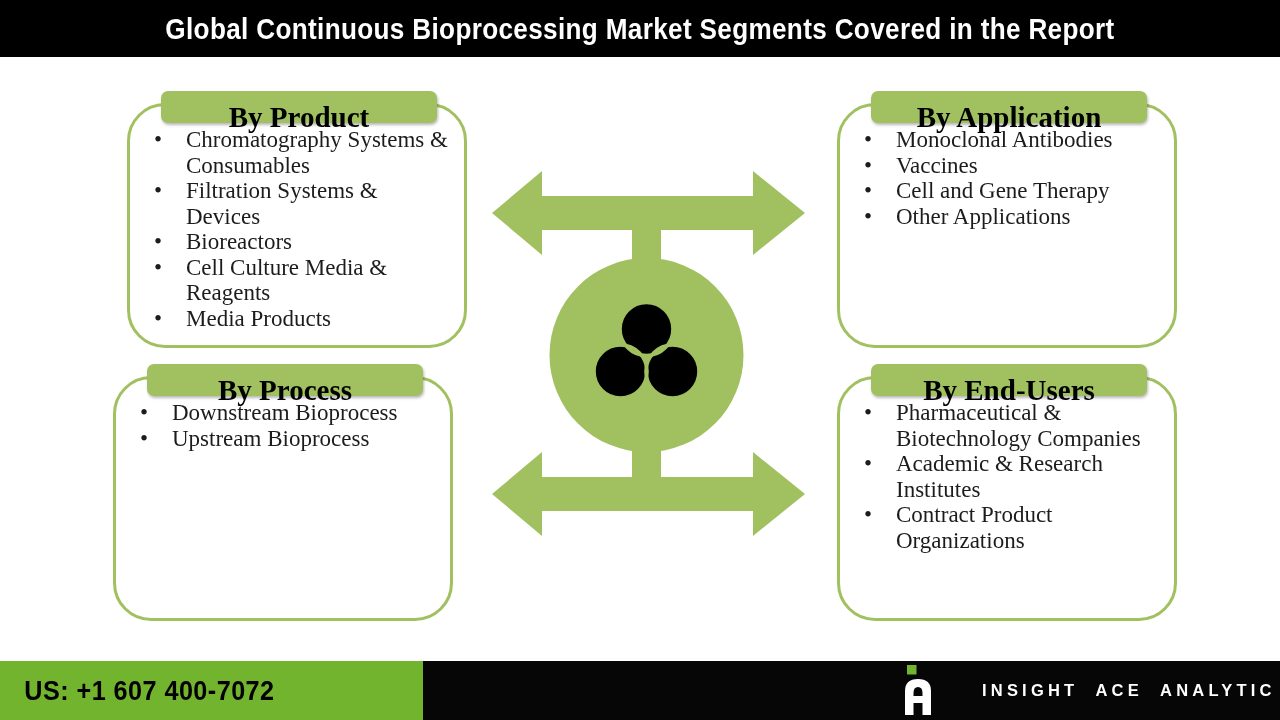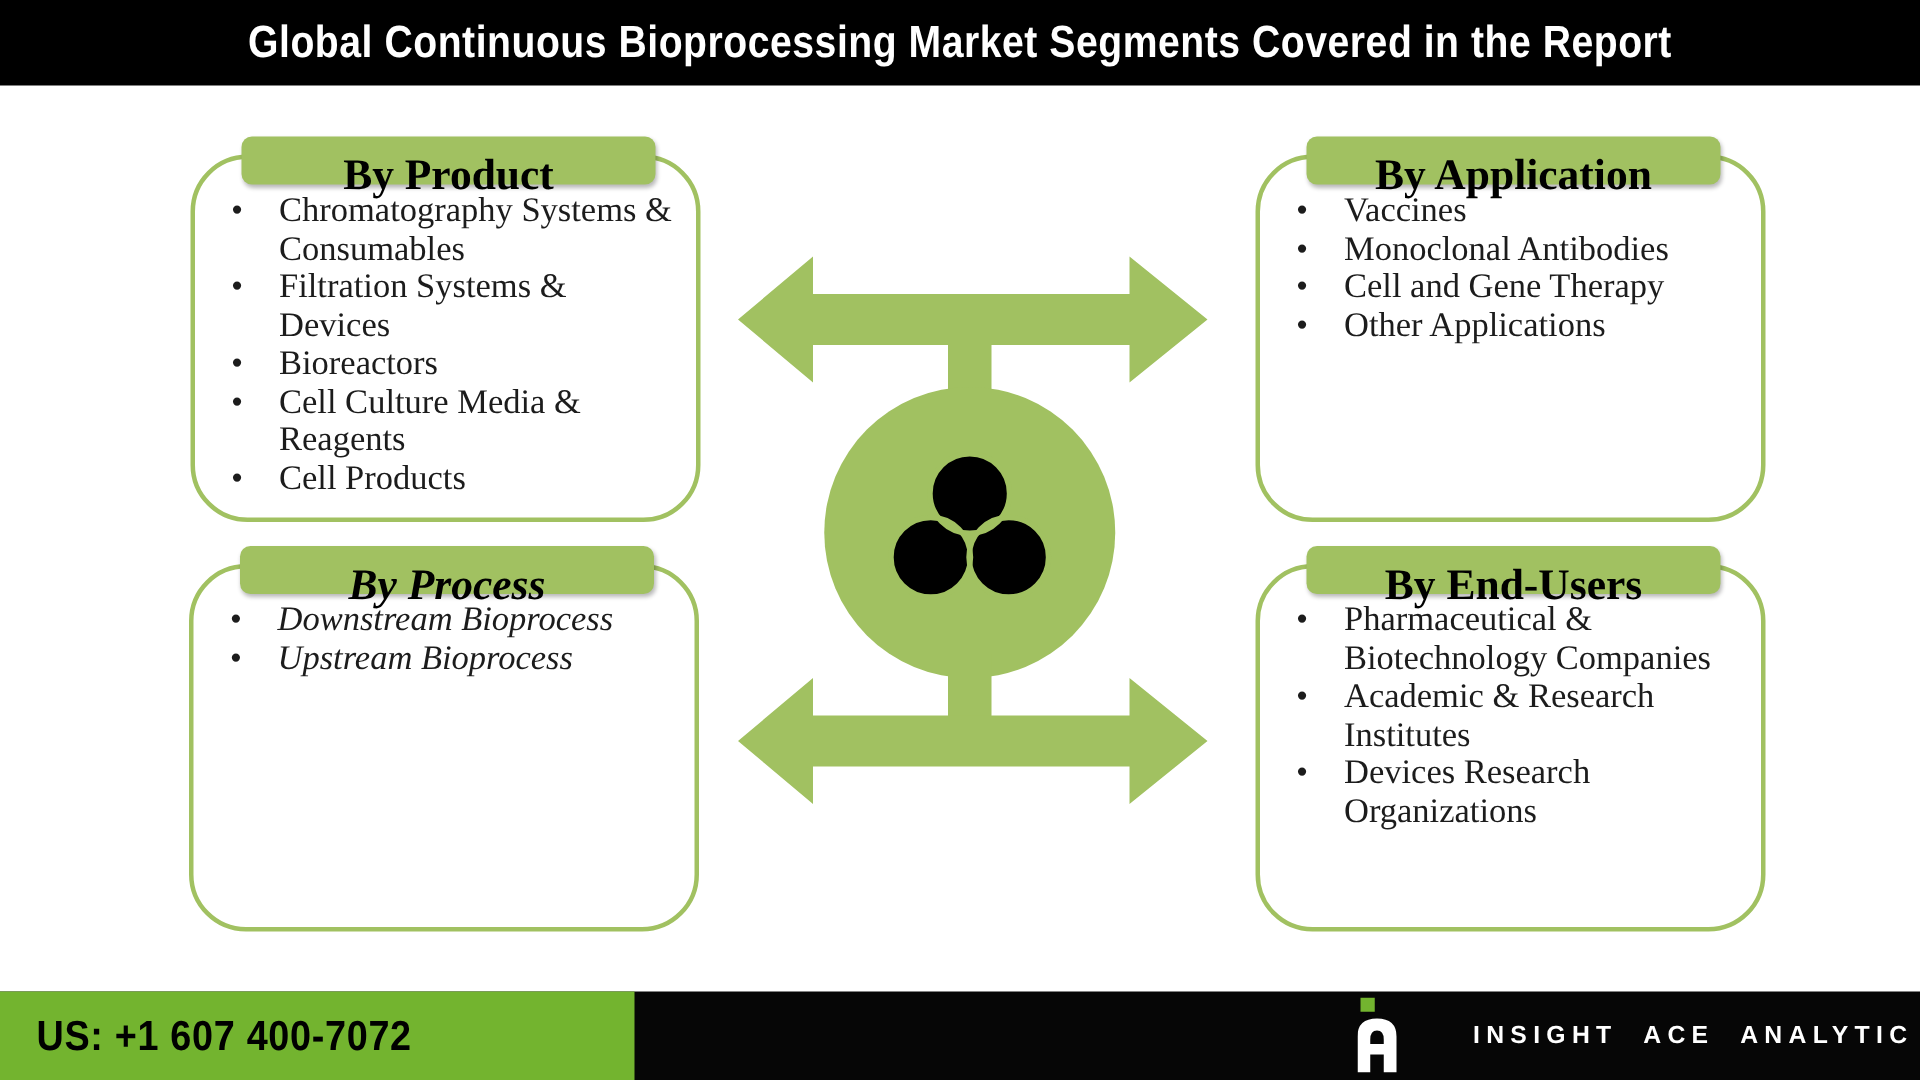--- a/index.html
+++ b/index.html
@@ -22,21 +22,21 @@
     font-size:30px;font-weight:700;letter-spacing:.4px;
     transform:scaleX(.87);transform-origin:center;white-space:nowrap;
   }
   
   .seg-box{
     position:absolute;width:340px;height:245px;
     border:3px solid var(--accent-green);border-radius:38px;background:#ffffff;
   }
   .pos-tl{left:127px;top:103px;}
   .pos-tr{left:837px;top:103px;}
-  .pos-bl{left:126px;top:376px;font-style:italic;}
+  .pos-bl{left:113px;top:376px;}
   .pos-br{left:837px;top:376px;}
   .seg-tab{
     position:absolute;top:-15px;left:31px;width:276px;height:32px;
     background:var(--accent-green);border-radius:7px;
     box-shadow:1px 2px 3px rgba(0,0,0,.28);
     display:flex;align-items:center;justify-content:center;
   }
   .seg-tab span{
     font-family:"Liberation Serif",serif;font-weight:700;font-size:29px;color:#000;
     line-height:1;
@@ -88,33 +88,33 @@
       <span>By Product</span>
     </div>
     <div class="seg-body">
       <ul>
           <li>Chromatography Systems &amp;
 Consumables</li>
           <li>Filtration Systems &amp; Devices</li>
           <li>Bioreactors</li>
           <li>Cell Culture Media &amp;
 Reagents</li>
-          <li>Cell Products</li>
+          <li>Media Products</li>
         </ul>
     </div>
   </div>
 
   <div class="seg-box pos-tr">
     <div class="seg-tab">
       <span>By Application</span>
     </div>
     <div class="seg-body">
       <ul>
+          <li>Monoclonal Antibodies</li>
           <li>Vaccines</li>
-          <li>Monoclonal Antibodies</li>
           <li>Cell and Gene Therapy</li>
           <li>Other Applications</li>
         </ul>
     </div>
   </div>
 
   <div class="seg-box pos-bl">
     <div class="seg-tab">
       <span>By Process</span>
     </div>
@@ -129,21 +129,21 @@
   <div class="seg-box pos-br">
     <div class="seg-tab">
       <span>By End-Users</span>
     </div>
     <div class="seg-body">
       <ul>
           <li>Pharmaceutical &amp;
 Biotechnology Companies</li>
           <li>Academic &amp; Research
 Institutes</li>
-          <li>Devices Research
+          <li>Contract Product
 Organizations</li>
         </ul>
     </div>
   </div>
 
   <svg class="center-graphic" width="335" height="390" viewBox="480 160 335 390">
     <polygon class="arrow" points="492,213 542,171 542,196 753,196 753,171 805,213 753,255 753,230 542,230 542,255"></polygon>
     <rect class="stem" x="632" y="228" width="29" height="46"></rect>
     <circle class="hub" cx="646.5" cy="355" r="97"></circle>
     <g>

